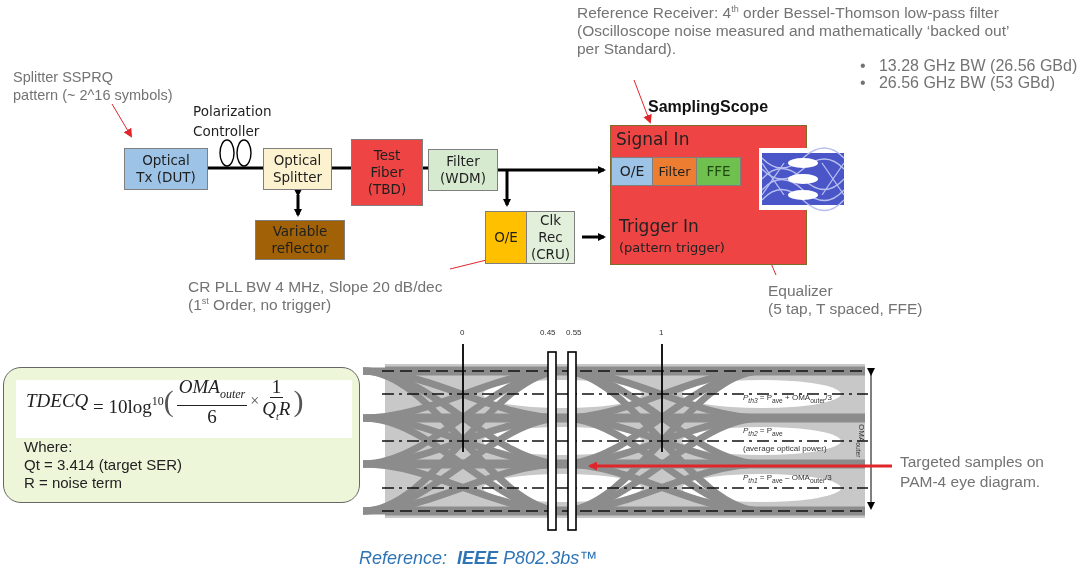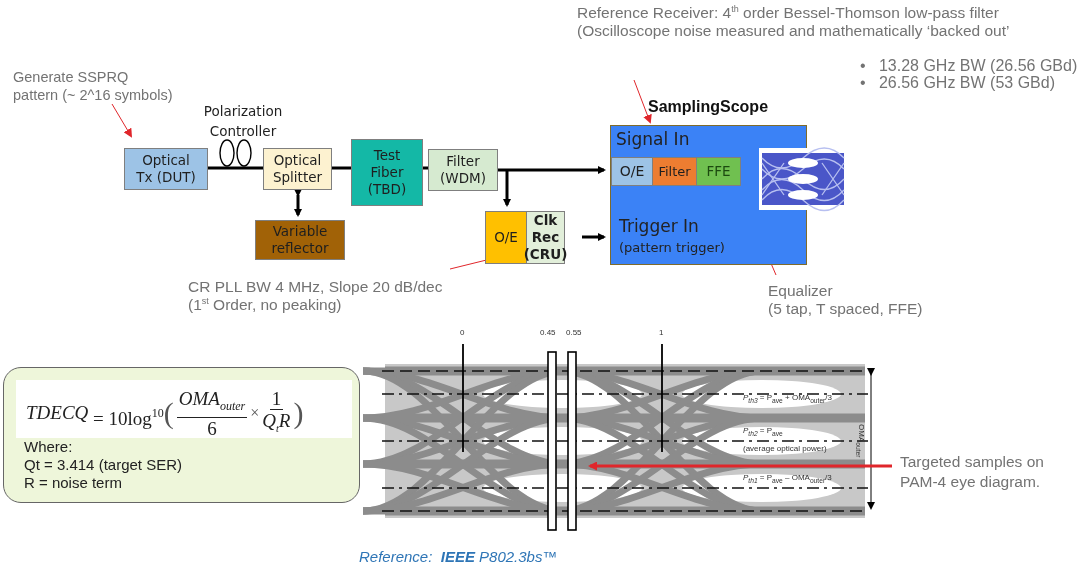--- a/index.html
+++ b/index.html
@@ -7,44 +7,45 @@
   .abs{position:absolute;}
   .red{color:#737373;}
   .note{font-size:15.5px;line-height:18px;white-space:nowrap;}
   .blk{position:absolute;box-sizing:border-box;border:1.5px solid #7f7f7f;display:flex;align-items:center;justify-content:center;text-align:center;font-family:"DejaVu Sans",sans-serif;font-size:13.5px;line-height:17px;color:#1f1f1f;}
   .blk span{white-space:pre-line;}
   sup{font-size:9px;line-height:0;}
   svg{position:absolute;left:0;top:0;overflow:visible;}
   .formula-box{position:absolute;left:3px;top:367px;width:357px;height:136px;border:1.5px solid #666;border-radius:18px;background:#eef6da;box-sizing:border-box;}
   .formula-white{position:absolute;left:12px;top:12px;width:336px;height:58px;background:#fff;}
   .formula{position:absolute;left:22px;top:8px;font-family:"Liberation Serif",serif;font-size:19px;font-style:italic;color:#222;white-space:nowrap;display:flex;align-items:center;}
-  .frac{display:inline-flex;flex-direction:column;align-items:center;margin:12px 3px;}
+  .frac{display:inline-flex;flex-direction:column;align-items:center;margin:0 3px;}
   .frac .num{border-bottom:1.2px solid #222;padding:0 2px;line-height:21px;}
   .frac .den{line-height:21px;font-style:normal;}
   .where{position:absolute;left:20px;top:70px;font-size:15px;line-height:18px;color:#222;}
   .small{font-family:"Liberation Sans",sans-serif;font-size:8px;color:#333;white-space:nowrap;}
 </style>
 </head>
 <body>
 
 <div class="abs note red" style="left:577px;top:4px;">
   <div><span>Reference Receiver:  4</span><sup>th</sup><span> order Bessel-Thomson low-pass filter</span></div>
   <div>(Oscilloscope noise measured and mathematically ‘backed out’</div>
+  <div>per Standard).</div>
 </div>
 <div class="abs red" style="left:860px;top:57px;font-size:16px;line-height:17px;white-space:nowrap;">
   <div>•&nbsp;&nbsp;&nbsp;<span>13.28 GHz BW (26.56 GBd)</span></div>
   <div>•&nbsp;&nbsp;&nbsp;<span>26.56 GHz BW (53 GBd)</span></div>
 </div>
 
 <div class="abs note red" style="left:13px;top:68px;font-size:14.5px;">
-  <div>Generate SSPRQ</div>
+  <div>Splitter SSPRQ</div>
   <div>pattern (~ 2^16 symbols)</div>
 </div>
 
-<div class="abs" style="left:193px;top:101px;width:100px;text-align:center;font-family:'DejaVu Sans',sans-serif;font-size:13.5px;line-height:20px;white-space:pre-line;color:#1f1f1f;">Polarization
+<div class="abs" style="left:193px;top:101px;width:100px;font-family:'DejaVu Sans',sans-serif;font-size:13.5px;line-height:20px;white-space:pre-line;color:#1f1f1f;">Polarization
 Controller</div>
 
 <svg width="1080" height="572">
   <defs>
     <marker id="ah" markerWidth="8" markerHeight="8" refX="6" refY="4" orient="auto" markerUnits="userSpaceOnUse">
         <path d="M0,0 L8,4 L0,8 z" fill="#000"></path>
       </marker>
     <marker id="ahr" markerWidth="9" markerHeight="9" refX="7" refY="4.5" orient="auto" markerUnits="userSpaceOnUse">
         <path d="M0,0 L9,4.5 L0,9 z" fill="#e0262b"></path>
       </marker>
@@ -72,39 +73,39 @@
 Tx (DUT)</span>
   </div>
 <div class="blk" style="left:263px;top:148px;width:69px;height:42px;background:#fdf2d0;">
     <span>Optical
 Splitter</span>
   </div>
 <div class="blk" style="left:255px;top:220px;width:90px;height:40px;background:#a16207;">
     <span>Variable
 reflector</span>
   </div>
-<div class="blk" style="left:351px;top:139px;width:72px;height:67px;background:#14b8a6;">
+<div class="blk" style="left:351px;top:139px;width:72px;height:67px;background:#ef4444;">
     <span>Test
 Fiber
 (TBD)</span>
   </div>
 <div class="blk" style="left:428px;top:149px;width:70px;height:42px;background:#d6ead0;">
     <span>Filter
 (WDM)</span>
   </div>
 <div class="blk" style="left:485px;top:211px;width:42px;height:53px;background:#ffc000;">
     <span>O/E</span>
   </div>
-<div class="blk" style="left:526px;top:211px;width:39px;height:53px;background:#e2efda;font-weight:bold;">
+<div class="blk" style="left:526px;top:211px;width:49px;height:53px;background:#e2efda;">
     <span>Clk Rec
 (CRU)</span>
   </div>
 
 <div class="abs" style="left:648px;top:98px;font-weight:bold;font-size:16px;color:#111;">SamplingScope</div>
-<div class="abs" style="left:610px;top:125px;width:197px;height:140px;background:#3b82f6;border:1.5px solid #7f6b2a;box-sizing:border-box;">
+<div class="abs" style="left:610px;top:125px;width:197px;height:140px;background:#ef4444;border:1.5px solid #7f6b2a;box-sizing:border-box;">
   <div class="abs" style="left:5px;top:3px;font-family:'DejaVu Sans',sans-serif;font-size:17px;color:#222;">Signal In</div>
   <div class="blk" style="left:0px;top:31px;width:42px;height:29px;background:#9dc3e6;font-size:14px;">
       <span>O/E</span>
     </div>
   <div class="blk" style="left:41px;top:31px;width:45px;height:29px;background:#ed7d31;font-size:13px;">
       <span>Filter</span>
     </div>
   <div class="blk" style="left:85px;top:31px;width:45px;height:29px;background:#70c050;font-size:13.5px;color:#1c4a10;">
       <span>FFE</span>
     </div>
@@ -123,21 +124,21 @@
       <ellipse cx="44" cy="31" rx="15" ry="5" fill="#fff"></ellipse>
       <ellipse cx="44" cy="47" rx="15" ry="5" fill="#fff"></ellipse>
     </svg>
   </div>
   <div class="abs" style="left:8px;top:90px;font-family:'DejaVu Sans',sans-serif;font-size:17px;color:#222;">Trigger In</div>
   <div class="abs" style="left:8px;top:114px;font-family:'DejaVu Sans',sans-serif;font-size:13px;color:#222;">(pattern trigger)</div>
 </div>
 
 <div class="abs note red" style="left:188px;top:278px;">
   <div>CR PLL BW 4 MHz, Slope 20 dB/dec</div>
-  <div><span>(1</span><sup>st</sup><span> Order, no peaking)</span></div>
+  <div><span>(1</span><sup>st</sup><span> Order, no trigger)</span></div>
 </div>
 <div class="abs note red" style="left:768px;top:282px;">
   <div>Equalizer</div>
   <div>(5 tap, T spaced, FFE)</div>
 </div>
 
 <div class="formula-box">
   <div class="formula-white"></div>
   <div class="formula">
     <span>TDECQ</span>
@@ -232,13 +233,13 @@
 <div class="abs small" style="left:743px;top:426px;"><i>P</i><sub><i>th2</i></sub><span> = P</span><sub>ave</sub></div>
 <div class="abs small" style="left:743px;top:444px;">(average optical power)</div>
 <div class="abs small" style="left:743px;top:473px;"><i>P</i><sub><i>th1</i></sub><span> = P</span><sub>ave</sub><span> – OMA</span><sub>outer</sub><span>/3</span></div>
 <div class="abs small" style="left:866px;top:424px;transform:rotate(90deg);transform-origin:left top;"><span>OMA</span><sub>outer</sub></div>
 
 <div class="abs red" style="left:900px;top:452px;font-size:15.5px;line-height:20px;white-space:nowrap;">
   <div>Targeted samples on</div>
   <div>PAM-4 eye diagram.</div>
 </div>
 
-<div class="abs" style="left:359px;top:548px;font-size:15px;font-style:italic;color:#2e75b6;white-space:pre;"><span>Reference:  </span><b>IEEE</b><span> P802.3bs™</span></div>
+<div class="abs" style="left:359px;top:548px;font-size:18px;font-style:italic;color:#2e75b6;white-space:pre;"><span>Reference:  </span><b>IEEE</b><span> P802.3bs™</span></div>
 
 </body></html>

